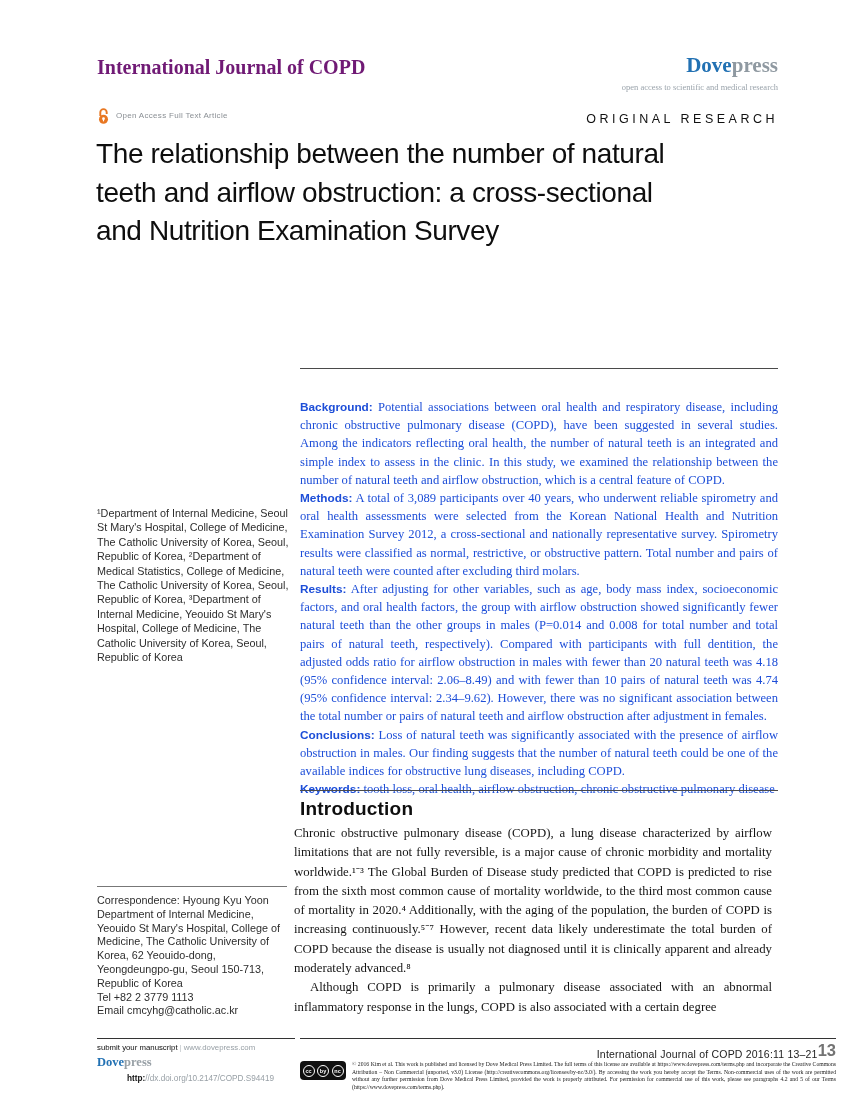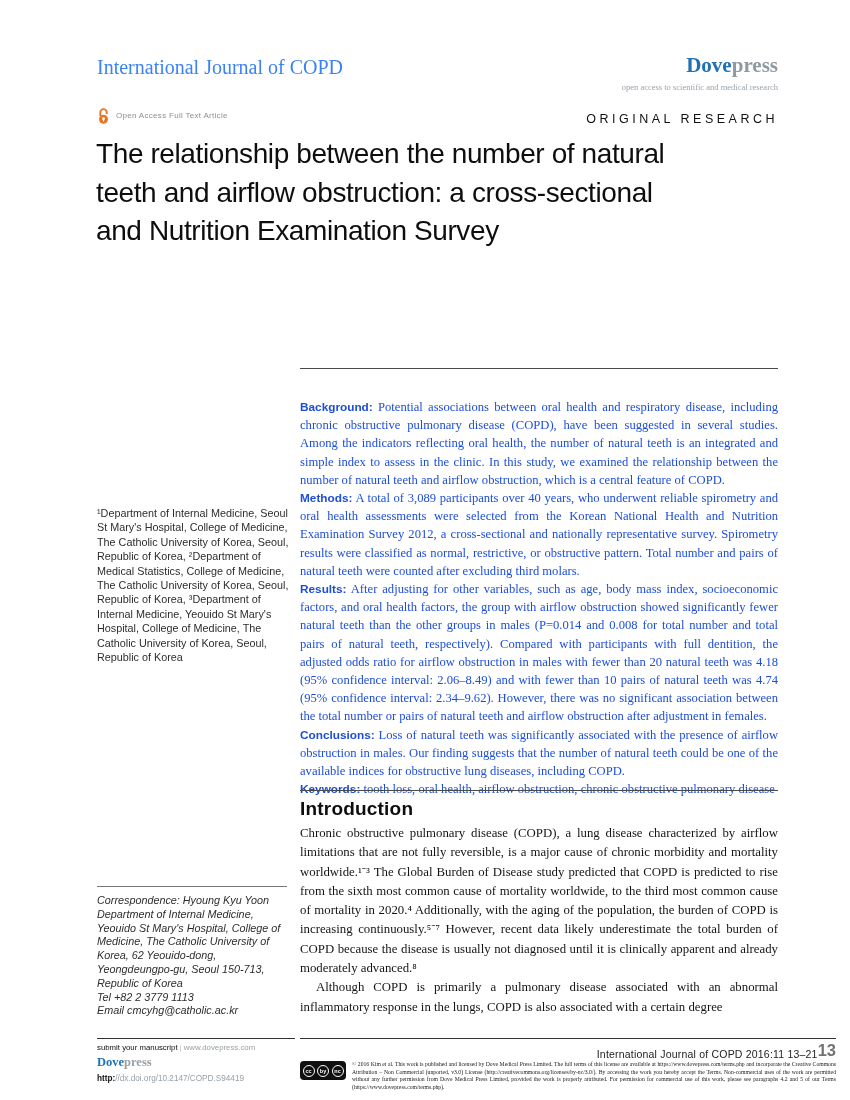--- a/index.html
+++ b/index.html
@@ -1,21 +1,21 @@
 <!DOCTYPE html>
 <html><head>
 <meta charset="utf-8">
 <style>
   html,body{margin:0;padding:0;background:#ffffff;}
   .page{position:relative;width:850px;height:1100px;background:#ffffff;overflow:hidden;
         font-family:"Liberation Sans",sans-serif;color:#1c1c1c;}
 
   
   .journal-name{position:absolute;left:97px;top:56px;font-family:"Liberation Serif",serif;
-                font-weight:normal;font-size:20px;color:#3b82f6;}
+                font-weight:bold;font-size:20px;color:#701a75;}
   .publisher{position:absolute;right:72px;top:53px;font-family:"Liberation Serif",serif;
              font-weight:bold;font-size:21px;}
   .publisher .dove{color:#2271b3;}
   .publisher .press{color:#8f99a1;}
   .tagline{position:absolute;right:72px;top:82px;font-family:"Liberation Serif",serif;
            font-size:8.5px;color:#9aa3ab;}
   .oa-row{position:absolute;left:97px;top:107px;display:flex;align-items:center;gap:6px;}
   .oa-label{font-size:8px;color:#8a8f94;letter-spacing:0.3px;}
   .article-type{position:absolute;right:72px;top:112px;font-size:12.5px;letter-spacing:3.5px;
                 color:#101010;}
@@ -24,49 +24,49 @@
   .article-title{position:absolute;left:96px;top:135px;width:710px;font-size:28px;
                  line-height:38.5px;color:#0e0e0e;letter-spacing:-0.4px;font-weight:400;}
 
   
   .authors{position:absolute;left:97px;top:381px;font-size:14px;line-height:19.6px;
            color:#222;letter-spacing:0.2px;}
   .affiliations{position:absolute;left:97px;top:506px;width:192px;font-size:10.8px;
                 line-height:14.4px;color:#2d2d2d;}
   .corr-rule{position:absolute;left:97px;top:886px;width:190px;border-top:1px solid #777;}
   .correspondence{position:absolute;left:97px;top:894px;width:197px;font-size:10.8px;
-                  line-height:13.8px;color:#2d2d2d;font-style:italic;}
+                  line-height:13.8px;color:#2d2d2d;}
 
   
   .abstract-rule{position:absolute;left:300px;top:368px;width:478px;border-top:1px solid #4a4a4a;}
   .abstract{position:absolute;left:300px;top:377px;width:478px;
             font-family:"Liberation Serif",serif;font-size:12.6px;line-height:18.2px;
             text-align:justify;color:#1d4ed8;margin-top:21px;}
   .abstract p{margin:0;}
   .sec-label{font-family:"Liberation Sans",sans-serif;font-weight:bold;font-size:11.8px;}
   .keywords-rule{position:absolute;left:300px;top:790px;width:478px;border-top:1px solid #4a4a4a;}
   .intro-heading{position:absolute;left:300px;top:798px;font-size:19px;font-weight:bold;
                  color:#0e0e0e;letter-spacing:0.2px;}
-  .intro-body{position:absolute;left:300px;top:824px;width:478px;
+  .intro-body{position:absolute;left:294px;top:824px;width:478px;
               font-family:"Liberation Serif",serif;font-size:12.8px;line-height:19.3px;
               text-align:justify;color:#141414;}
   .intro-body p{margin:0;}
   .intro-body p.indent{text-indent:16px;}
 
   
   .footer-left-rule{position:absolute;left:97px;top:1038px;width:198px;border-top:1px solid #333;}
   .footer-left{position:absolute;left:97px;top:1043px;width:200px;}
   .submit-line{font-size:7.8px;color:#101010;}
   .submit-line .lbl{font-weight:normal;}
   .submit-line .sep{color:#b9bfc4;padding:0 2px;}
   .submit-line .url{color:#98a0a6;}
   .dove-footer{margin-top:3px;font-family:"Liberation Serif",serif;font-weight:bold;font-size:12.5px;}
   .dove-footer .dove{color:#2271b3;}
   .dove-footer .press{color:#98a0a6;}
-  .doi-line{margin-top:4px;font-size:8.2px;}
+  .doi-line{margin-top:4px;font-size:8.2px;margin-left:30px;}
   .doi-line .pre{font-weight:bold;color:#101010;}
   .doi-line .rest{color:#98a0a6;}
 
   .footer-right-rule{position:absolute;left:300px;top:1038px;width:536px;border-top:1px solid #333;}
   .footer-citation{position:absolute;left:300px;top:1041px;width:536px;display:flex;
                    justify-content:flex-end;align-items:flex-end;}
   .citation-text{font-size:10.5px;color:#222;letter-spacing:0.2px;}
   .page-number{font-size:16.5px;font-weight:bold;color:#737373;}
   .license-row{position:absolute;left:300px;top:1061px;width:536px;display:flex;gap:6px;align-items:flex-start;}
   .cc-badge{flex:none;width:46px;height:19px;background:#101010;border-radius:4px;

